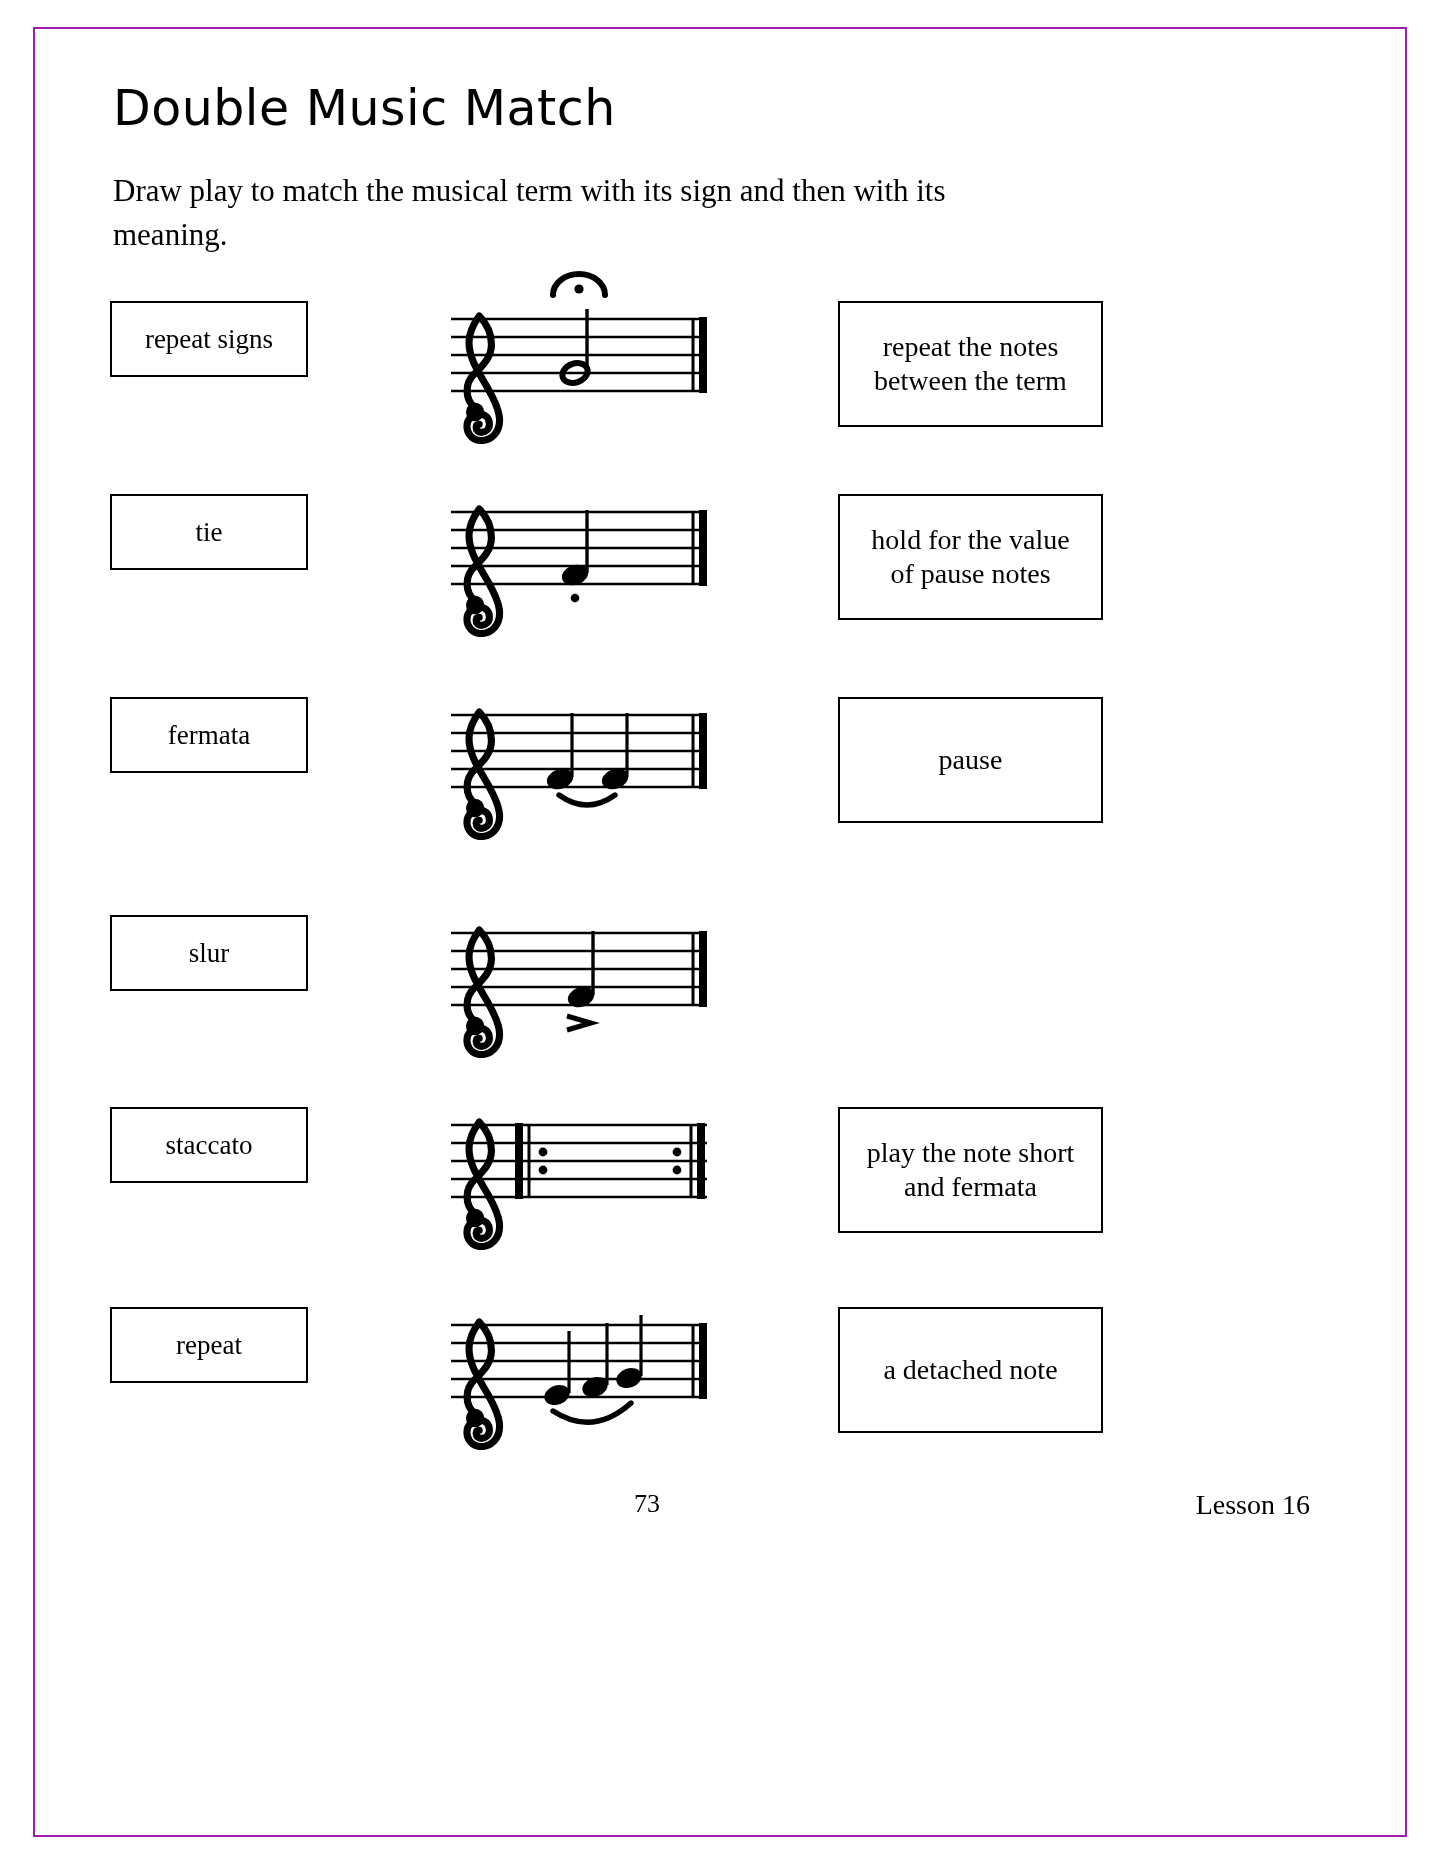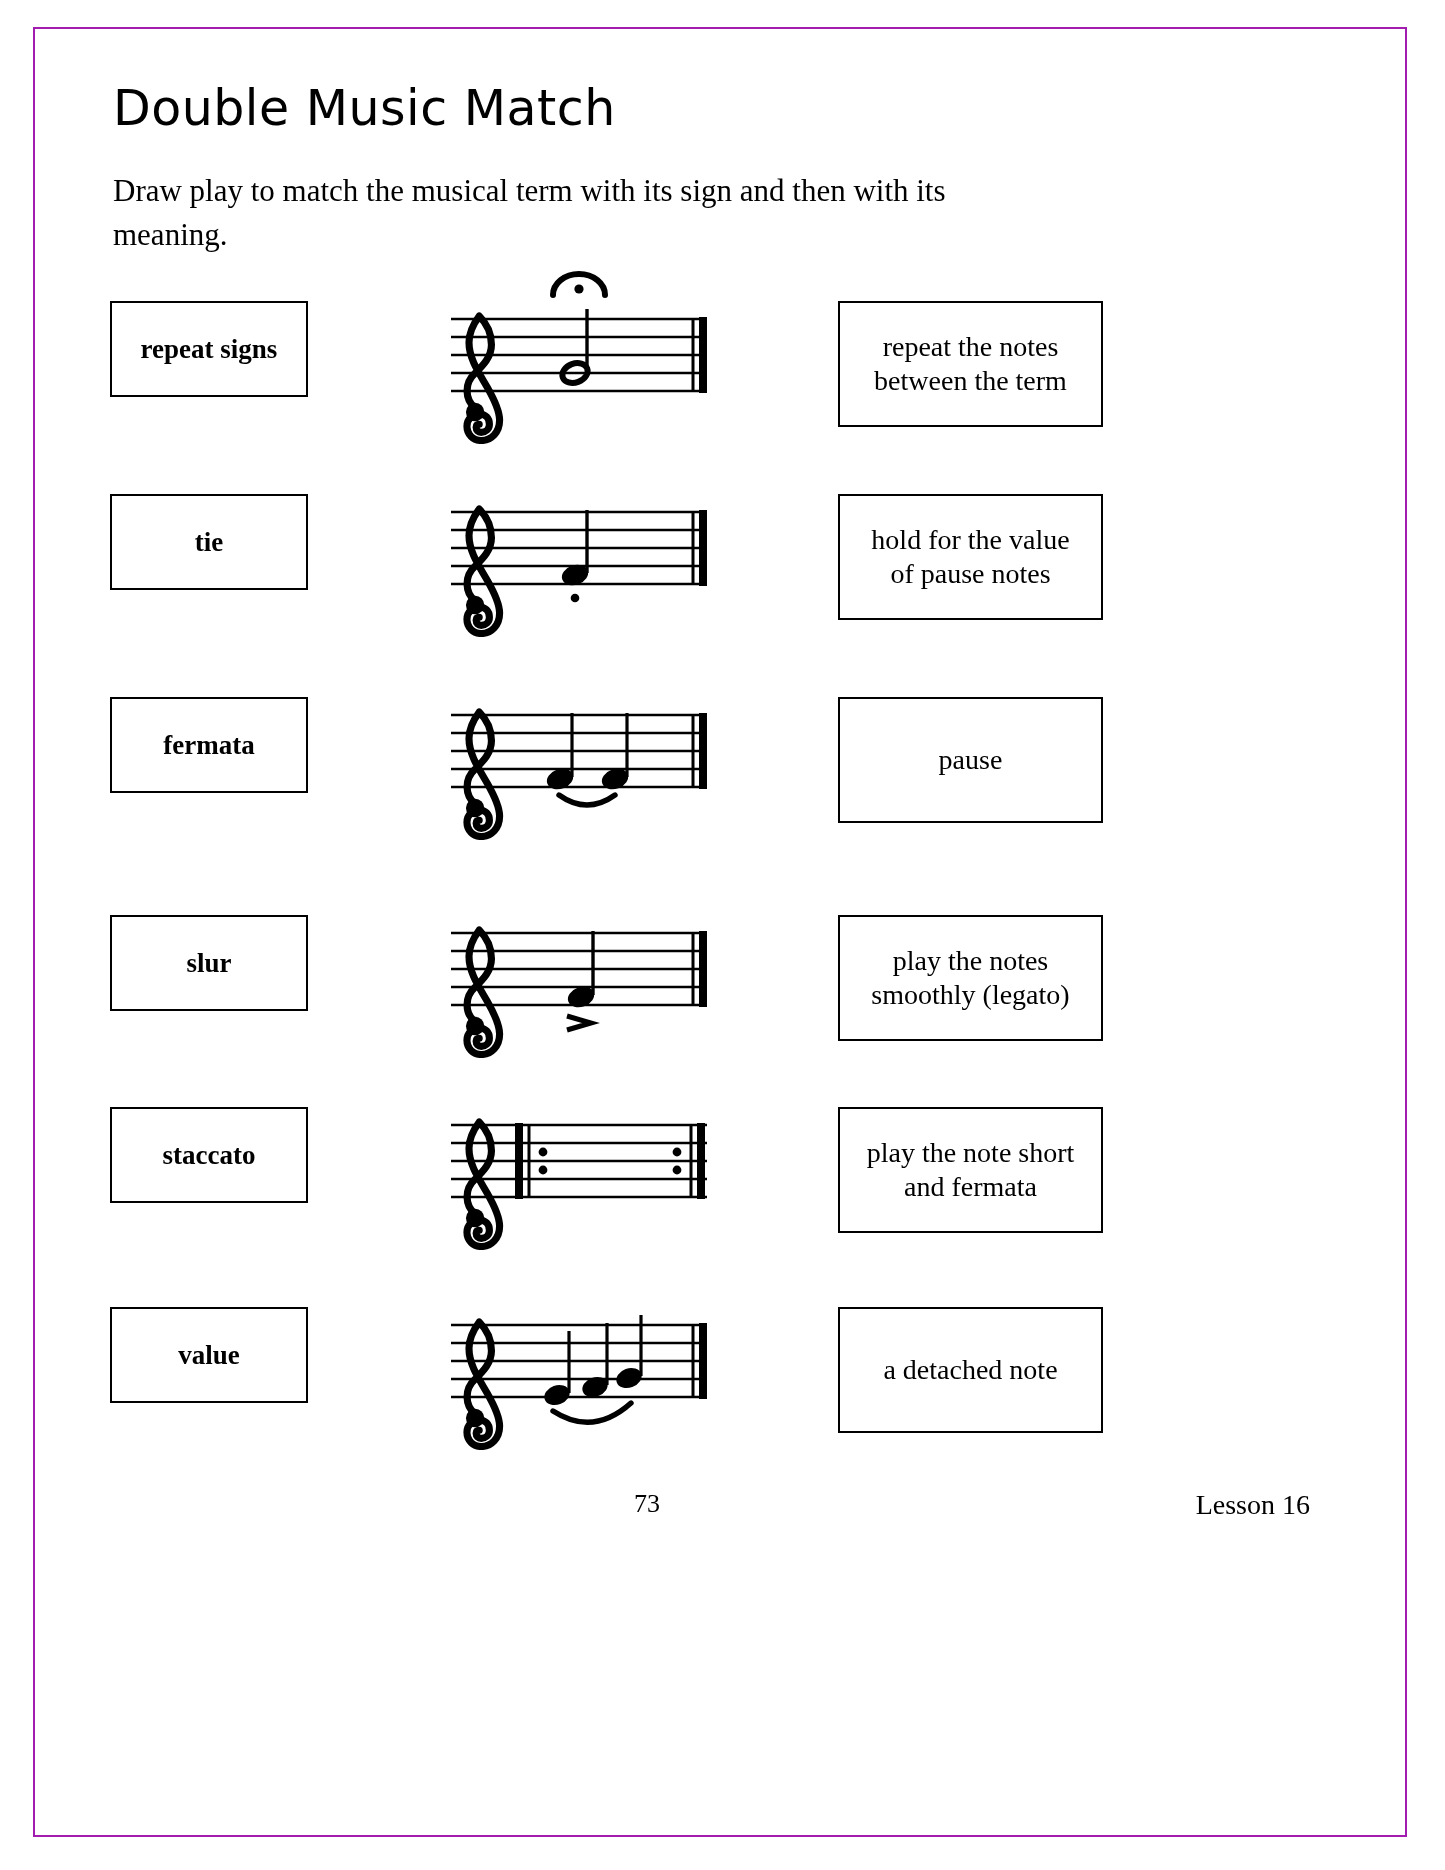--- a/index.html
+++ b/index.html
@@ -59,27 +59,27 @@
     left: 0;
     width: 100%;
     height: 160px;
   }
 
   .term-box {
     position: absolute;
     left: 75px;
     top: 0;
     width: 198px;
-    height: 96px;
+    height: 76px;
     border: 2.5px solid #000;
     box-sizing: border-box;
     display: flex;
     align-items: center;
     justify-content: center;
-    font-weight: bold;
+    font-weight: normal;
     font-size: 27px;
     background: #fff;
   }
 
   .meaning-box {
     position: absolute;
     left: 803px;
     top: 0;
     width: 265px;
     height: 126px;
@@ -275,26 +275,20 @@
           </g>
           <ellipse cx="146" cy="124" rx="13.5" ry="9.8" fill="#000" transform="rotate(-20 146 124)"></ellipse>
           <line x1="158" y1="122" x2="158" y2="58" stroke="#000" stroke-width="3.4"></line>
 
           <path d="M132,143 L156,150 L132,157" fill="none" stroke="#000" stroke-width="5" stroke-linejoin="miter" stroke-linecap="butt"></path>
           <line x1="258" y1="59" x2="258" y2="133" stroke="#000" stroke-width="3"></line>
           <rect x="264" y="58" width="8" height="76" fill="#000"></rect>
         </svg>
       </div>
 
-      <div class="meaning-box">
-        <span>
-          <span>play the notes</span><br>
-          <span>smoothly (legato)</span>
-        </span>
-      </div>
     </div>
 
     <div class="row" style="top:1078px;">
       <div class="term-box">
         <span>staccato</span>
       </div>
 
       <div class="staff-holder">
         <svg width="290" height="185" viewBox="0 0 290 185" xmlns="http://www.w3.org/2000/svg">
           <g stroke="#000" stroke-width="2.6">
@@ -328,21 +322,21 @@
       <div class="meaning-box">
         <span>
           <span>play the note short</span><br>
           <span>and fermata</span>
         </span>
       </div>
     </div>
 
     <div class="row" style="top:1278px;">
       <div class="term-box">
-        <span>value</span>
+        <span>repeat</span>
       </div>
 
       <div class="staff-holder">
         <svg width="290" height="185" viewBox="0 0 290 185" xmlns="http://www.w3.org/2000/svg">
           <g stroke="#000" stroke-width="2.6">
             <line x1="16" y1="60" x2="272" y2="60"></line>
             <line x1="16" y1="78" x2="272" y2="78"></line>
             <line x1="16" y1="96" x2="272" y2="96"></line>
             <line x1="16" y1="114" x2="272" y2="114"></line>
             <line x1="16" y1="132" x2="272" y2="132"></line>

